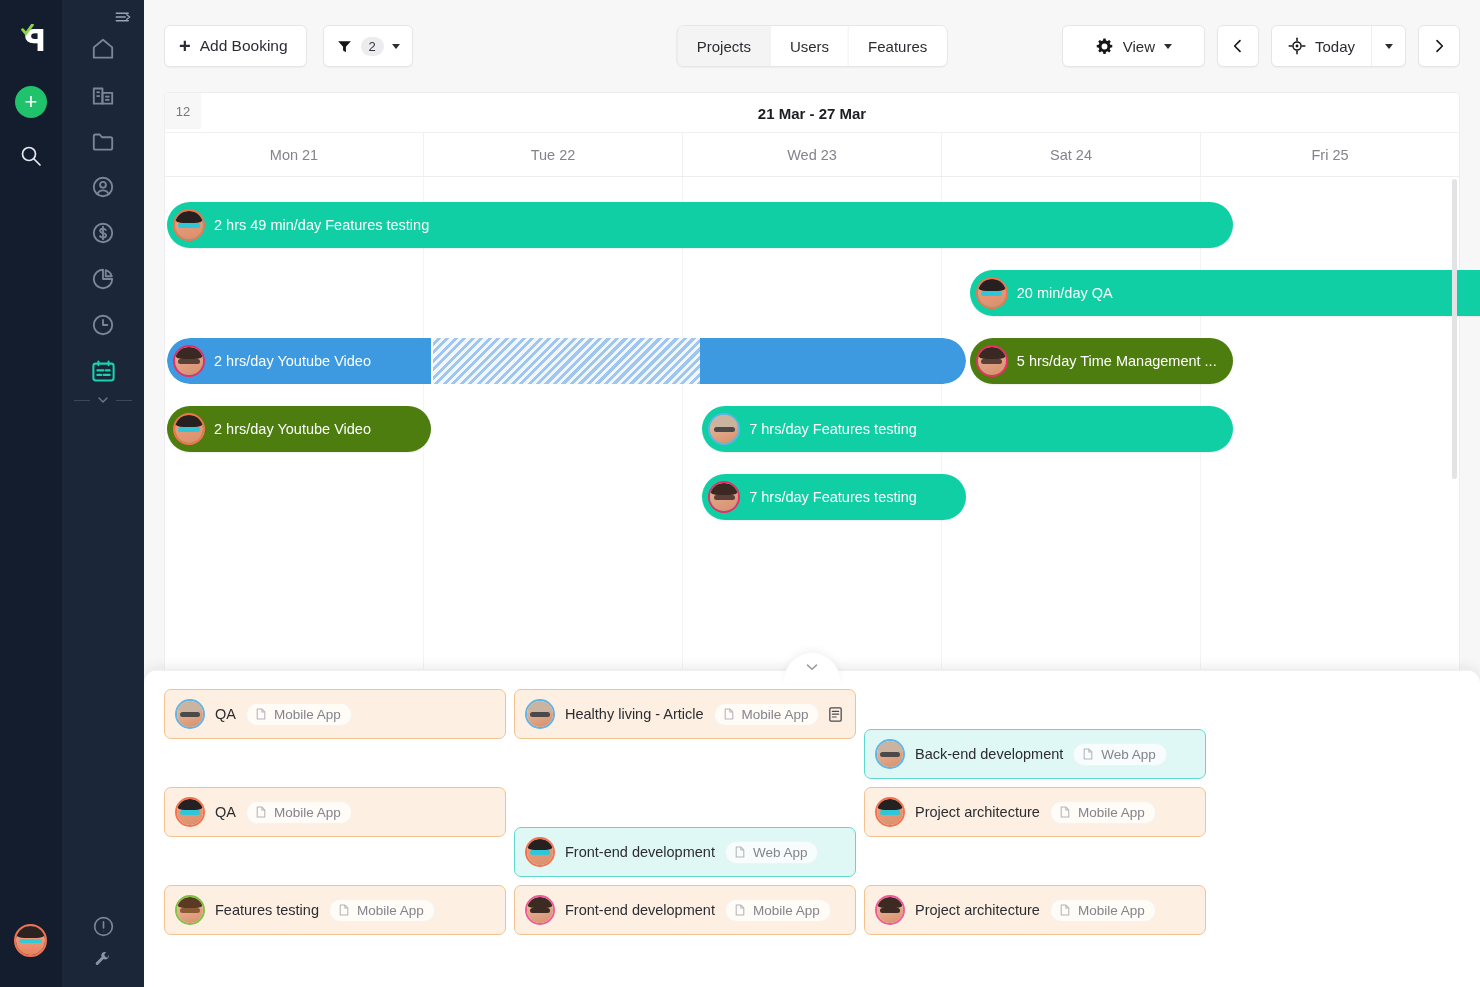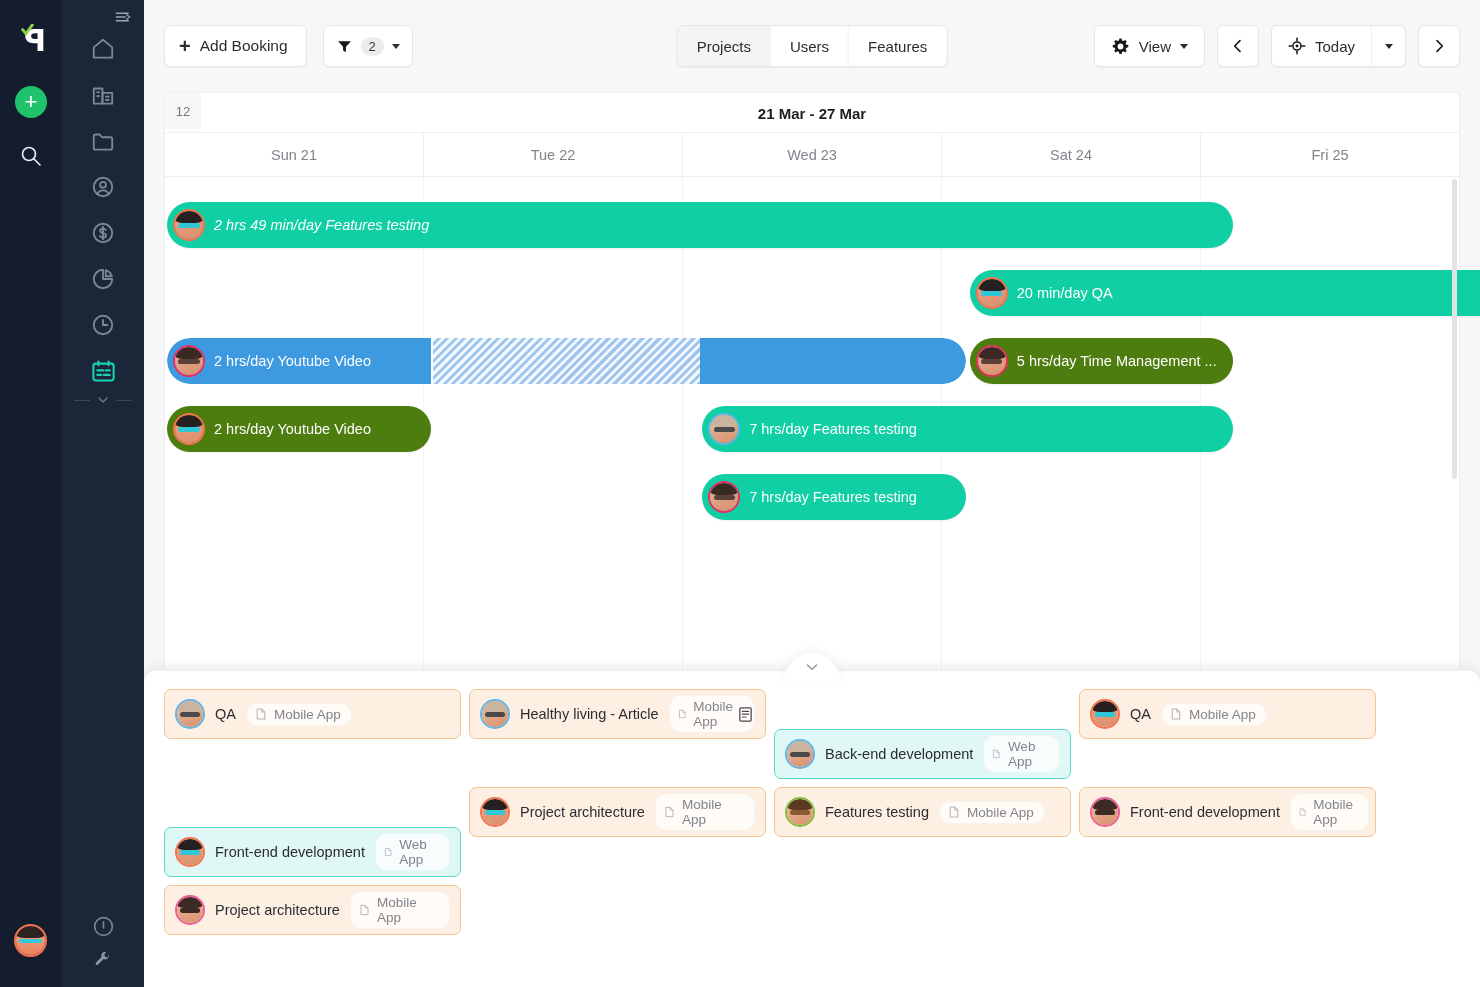--- a/index.html
+++ b/index.html
@@ -72,21 +72,21 @@
   .main { flex: 1; position: relative; background: #f7f7f8; height: 987px; overflow: hidden; }
 
   
   .toolbar {
     height: 92px; display: flex; align-items: center;
     padding: 0 20px; background: #f7f7f8; position: relative;
   }
   .btn {
     background: #fff; border: 1px solid #e6e6e9; border-radius: 6px;
     height: 42px; display: flex; align-items: center; gap: 9px;
-    padding: 0 16px; font-size: 15px; color: #2c2c33; cursor: pointer;
+    padding: 0 32px; font-size: 15px; color: #2c2c33; cursor: pointer;
     box-shadow: 0 1px 1px rgba(0,0,0,.04);
   }
   .btn-add { font-size: 15.5px; padding: 0 18px 0 14px; }
   .plus-glyph { font-size: 20px; line-height: 18px; font-weight: 600; }
   .btn-filter { margin-left: 16px; padding: 0 12px; gap: 8px; }
   .filter-count {
     background: #ececee; color: #34343a; border-radius: 10px;
     font-size: 13px; padding: 1px 8px; line-height: 17px;
   }
   .caret { width: 0; height: 0; border-left: 4.5px solid transparent;
@@ -190,21 +190,21 @@
   }
   .uns-title {
     text-align:center; font-size: 17.5px; color:#1d1d22;
     font-weight:600; padding-top: 28px; padding-bottom: 8px;
   }
   .uns-sep { height:1px; background:#f0f0f2; margin: 0 0 18px 0; }
   .uns-grid {
     display:flex; flex-wrap: wrap; gap: 8px 8px; padding: 0 20px;
   }
   .uns-card {
-    width: 297px; height: 50px; border-radius: 7px;
+    width: 342px; height: 50px; border-radius: 7px;
     display:flex; align-items:center; gap:10px; padding: 0 10px;
     background:#fdf0e2; border:1px solid #f2c391; cursor:pointer;
     font-size: 14.5px; color:#2c2c33; position:relative;
   }
   .uns-card.teal { background:#dff8f5; border-color:#5fd9ce;margin-top:40px; }
   .uns-card .c-av {
     width: 30px; height: 30px; border-radius:50%; flex:0 0 30px; overflow:hidden;
   }
   .uns-card .c-name { white-space:nowrap; }
   .proj-chip {
@@ -396,21 +396,21 @@
         </div>
       </div>
     </div>
 
     <div class="calendar">
       <div class="cal-topbar">
         <div class="week-num">12</div>
         <div class="range-title">21 Mar - 27 Mar</div>
       </div>
       <div class="daycols">
-        <div class="daycol">Sun 21</div>
+        <div class="daycol">Mon 21</div>
         <div class="daycol">Tue 22</div>
         <div class="daycol">Wed 23</div>
         <div class="daycol">Sat 24</div>
         <div class="daycol">Fri 25</div>
       </div>
 
       <div class="grid-bg">
         <div class="gridcol"></div>
         <div class="gridcol"></div>
         <div class="gridcol"></div>
@@ -420,21 +420,21 @@
 
       <div class="bars" id="bars">
           <div class="bar teal" style="left: 2px; width: 1066.4px; top: 25px;">
             <div class="b-av" style="border-color: rgb(244, 114, 79); position: relative; z-index: 2;">
               <div class="face">
                 <div class="skin" style="background:linear-gradient(160deg,#f2a181,#d88f6c)"></div>
                 <div class="hair" style="background:#262120"></div>
                 <div class="glass" style="background:#2fc7d8"></div>
               </div>
             </div>
-            <span class="b-label" style="position: relative; z-index: 2; font-style: italic;">2 hrs 49 min/day Features testing</span>
+            <span class="b-label" style="position: relative; z-index: 2;">2 hrs 49 min/day Features testing</span>
           </div>
           <div class="bar teal" style="left: 804.8px; width: 531.2px; top: 93px;">
             <div class="b-av" style="border-color: rgb(244, 114, 79); position: relative; z-index: 2;">
               <div class="face">
                 <div class="skin" style="background:linear-gradient(160deg,#f2a181,#d88f6c)"></div>
                 <div class="hair" style="background:#262120"></div>
                 <div class="glass" style="background:#2fc7d8"></div>
               </div>
             </div>
             <span class="b-label" style="position: relative; z-index: 2;">20 min/day QA</span>

